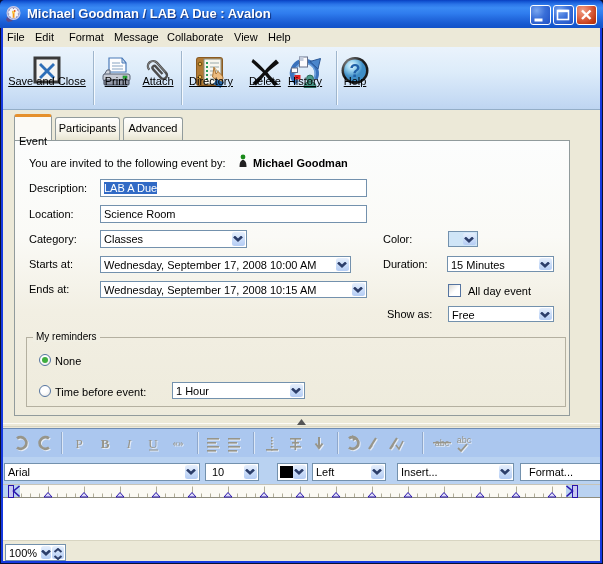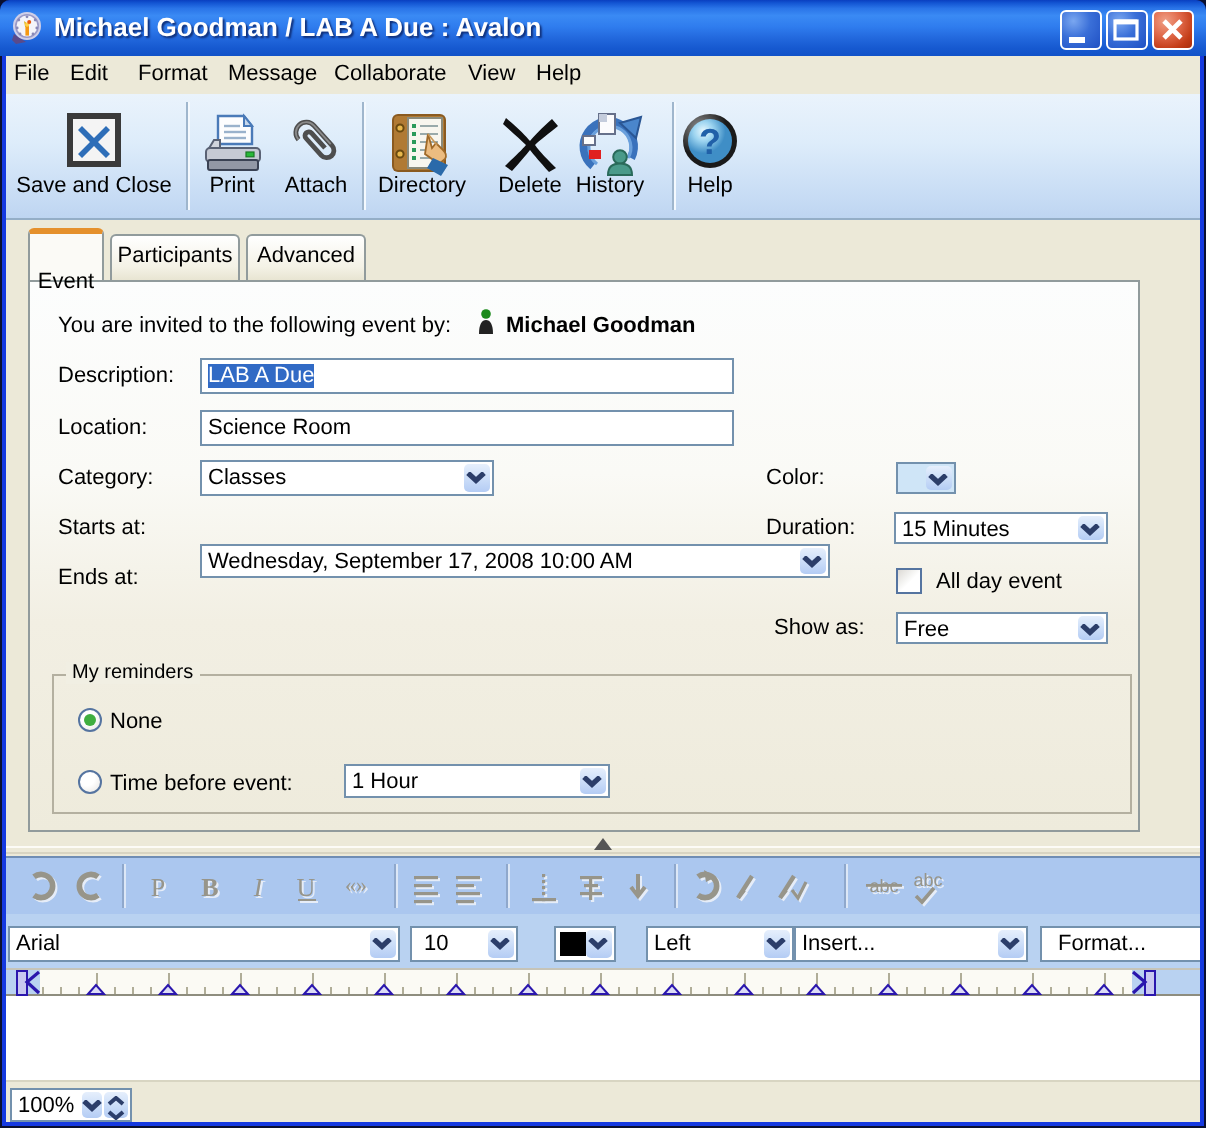--- a/index.html
+++ b/index.html
@@ -13,21 +13,21 @@
 #title .txt{position:absolute;left:27px;top:6px;color:#fff;font-size:13px;font-weight:bold;text-shadow:1px 1px 1px #10307a;white-space:nowrap;}
 .tbtn{position:absolute;top:5px;width:21px;height:20px;border:1px solid #fff;border-radius:3px;box-sizing:border-box;}
 .tbtn.blue{background:radial-gradient(circle at 30% 25%,#7aa7f0 0%,#3a6fd8 45%,#1f50c4 100%);}
 .tbtn.red{background:radial-gradient(circle at 30% 25%,#f0a086 0%,#e0694a 40%,#c33c17 75%,#a82d0b 100%);}
 
 #menubar{left:3px;top:28px;width:597px;height:19px;background:#ece9d8;font-size:11px;color:#000;}
 #menubar span{position:absolute;top:3px;}
 
 #toolbar{left:3px;top:47px;width:597px;height:63px;background:linear-gradient(#eaf3fc 0%,#ddecfa 40%,#c6dbf4 85%,#bed5f1 100%);border-bottom:1px solid #94aec7;box-sizing:border-box;}
 .tsep{position:absolute;top:4px;width:1px;height:54px;background:#9fb6cd;box-shadow:1px 0 0 #f4f9fe;}
-.tlabel{position:absolute;top:40px;font-size:11px;color:#000;text-align:right;transform:translateX(-50%);white-space:nowrap;}
+.tlabel{position:absolute;top:28px;font-size:11px;color:#000;text-align:right;transform:translateX(-50%);white-space:nowrap;text-decoration:underline;}
 .ticon{position:absolute;top:8px;transform:translateX(-50%);}
 
 #tabzone{left:3px;top:110px;width:597px;height:451px;background:#ece9d8;}
 .tab{position:absolute;top:7px;height:23px;background:linear-gradient(#ffffff,#f4f2e6 70%,#e8e5d2 100%);border:1px solid #919b9c;border-bottom:none;border-radius:3px 3px 0 0;font-size:11px;text-align:center;box-sizing:border-box;padding-top:4px;}
 .tab.active{top:4px;height:26px;background:#fbfaf6;border-top:3px solid #e5902c;padding-top:18px;z-index:5;}
 #page{position:absolute;left:11px;top:30px;width:554px;height:274px;background:linear-gradient(#fcfdfd 0%,#fafaf6 35%,#f2efe3 62%,#eeebdc 100%);border:1px solid #919b9c;z-index:4;}
 .lbl{position:absolute;font-size:11px;color:#000;white-space:nowrap;}
 .field{position:absolute;border:1px solid #7391ad;background:#fff;font-size:11px;box-sizing:border-box;padding:2px 0 0 3px;white-space:nowrap;overflow:hidden;}
 .combo{position:absolute;border:1px solid #7391ad;background:#fff;font-size:11px;box-sizing:border-box;white-space:nowrap;overflow:hidden;}
 .combo .ct{position:absolute;left:3px;top:2px;}
@@ -204,38 +204,46 @@
         </div>
    <div class="lbl" style="left:368px;top:92px">Color:</div>
    <div class="combo" style="left:433px;top:90px;width:30px;height:16px;background:#cfe5f7">
      <div class="cbtn">
             <svg width="10" height="7" viewBox="0 0 10 7">
               <path d="M1 0.5 L5 4.2 L9 0.5" fill="none" stroke="#2c3e6a" stroke-width="2.6"></path>
             </svg>
           </div>
         </div>
    <div class="lbl" style="left:14px;top:117px">Starts at:</div>
-   <div class="combo" style="left:85px;top:131px;width:315px;height:17px">
+   <div class="combo" style="left:85px;top:115px;width:251px;height:17px">
           <span class="ct">Wednesday, September 17, 2008 10:00 AM</span>
      <div class="cbtn">
             <svg width="10" height="7" viewBox="0 0 10 7">
               <path d="M1 0.5 L5 4.2 L9 0.5" fill="none" stroke="#2c3e6a" stroke-width="2.6"></path>
             </svg>
           </div>
         </div>
    <div class="lbl" style="left:368px;top:117px">Duration:</div>
    <div class="combo" style="left:432px;top:115px;width:107px;height:16px">
           <span class="ct">15 Minutes</span>
      <div class="cbtn">
             <svg width="10" height="7" viewBox="0 0 10 7">
               <path d="M1 0.5 L5 4.2 L9 0.5" fill="none" stroke="#2c3e6a" stroke-width="2.6"></path>
             </svg>
           </div>
         </div>
    <div class="lbl" style="left:14px;top:142px">Ends at:</div>
+   <div class="combo" style="left:85px;top:140px;width:267px;height:17px">
+          <span class="ct">Wednesday, September 17, 2008 10:15 AM</span>
+     <div class="cbtn">
+            <svg width="10" height="7" viewBox="0 0 10 7">
+              <path d="M1 0.5 L5 4.2 L9 0.5" fill="none" stroke="#2c3e6a" stroke-width="2.6"></path>
+            </svg>
+          </div>
+        </div>
    <div class="checkbox" style="left:433px;top:143px"></div>
    <div class="lbl" style="left:453px;top:144px">All day event</div>
    <div class="lbl" style="left:372px;top:167px">Show as:</div>
    <div class="combo" style="left:433px;top:165px;width:106px;height:16px">
           <span class="ct">Free</span>
      <div class="cbtn">
             <svg width="10" height="7" viewBox="0 0 10 7">
               <path d="M1 0.5 L5 4.2 L9 0.5" fill="none" stroke="#2c3e6a" stroke-width="2.6"></path>
             </svg>
           </div>
@@ -382,21 +390,21 @@
         </div>
       </div>
   <div class="combo" style="left:274px;top:6px;width:31px;height:18px">
         <span style="position:absolute;left:2px;top:2px;width:13px;height:12px;background:#000"></span>
     <div class="cbtn">
           <svg width="10" height="7" viewBox="0 0 10 7">
             <path d="M1 0.5 L5 4.2 L9 0.5" fill="none" stroke="#2c3e6a" stroke-width="2.6"></path>
           </svg>
         </div>
       </div>
-  <div class="combo" style="left:320px;top:6px;width:74px;height:18px">
+  <div class="combo" style="left:309px;top:6px;width:74px;height:18px">
         <span class="ct">Left</span>
     <div class="cbtn">
           <svg width="10" height="7" viewBox="0 0 10 7">
             <path d="M1 0.5 L5 4.2 L9 0.5" fill="none" stroke="#2c3e6a" stroke-width="2.6"></path>
           </svg>
         </div>
       </div>
   <div class="combo" style="left:394px;top:6px;width:117px;height:18px">
         <span class="ct">Insert...</span>
     <div class="cbtn">

